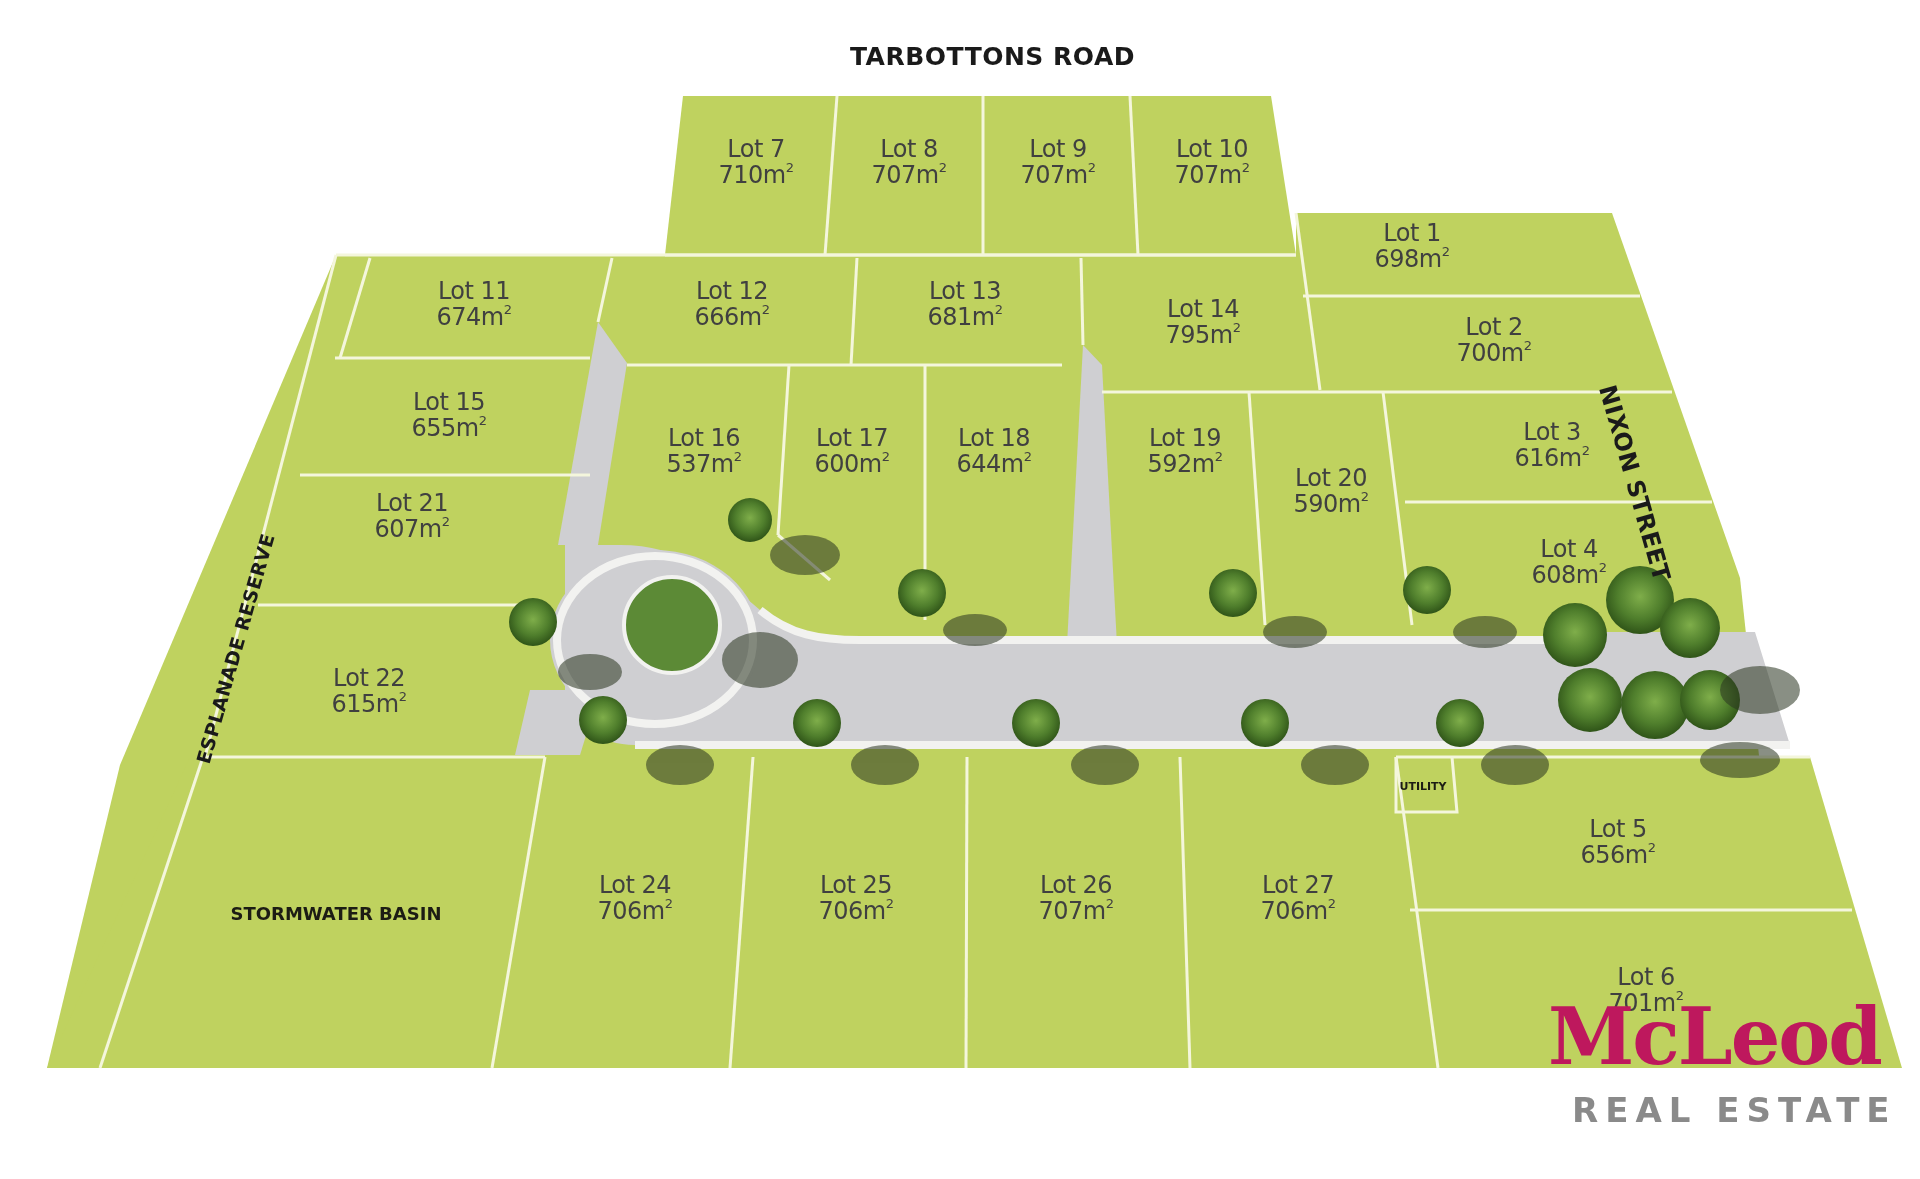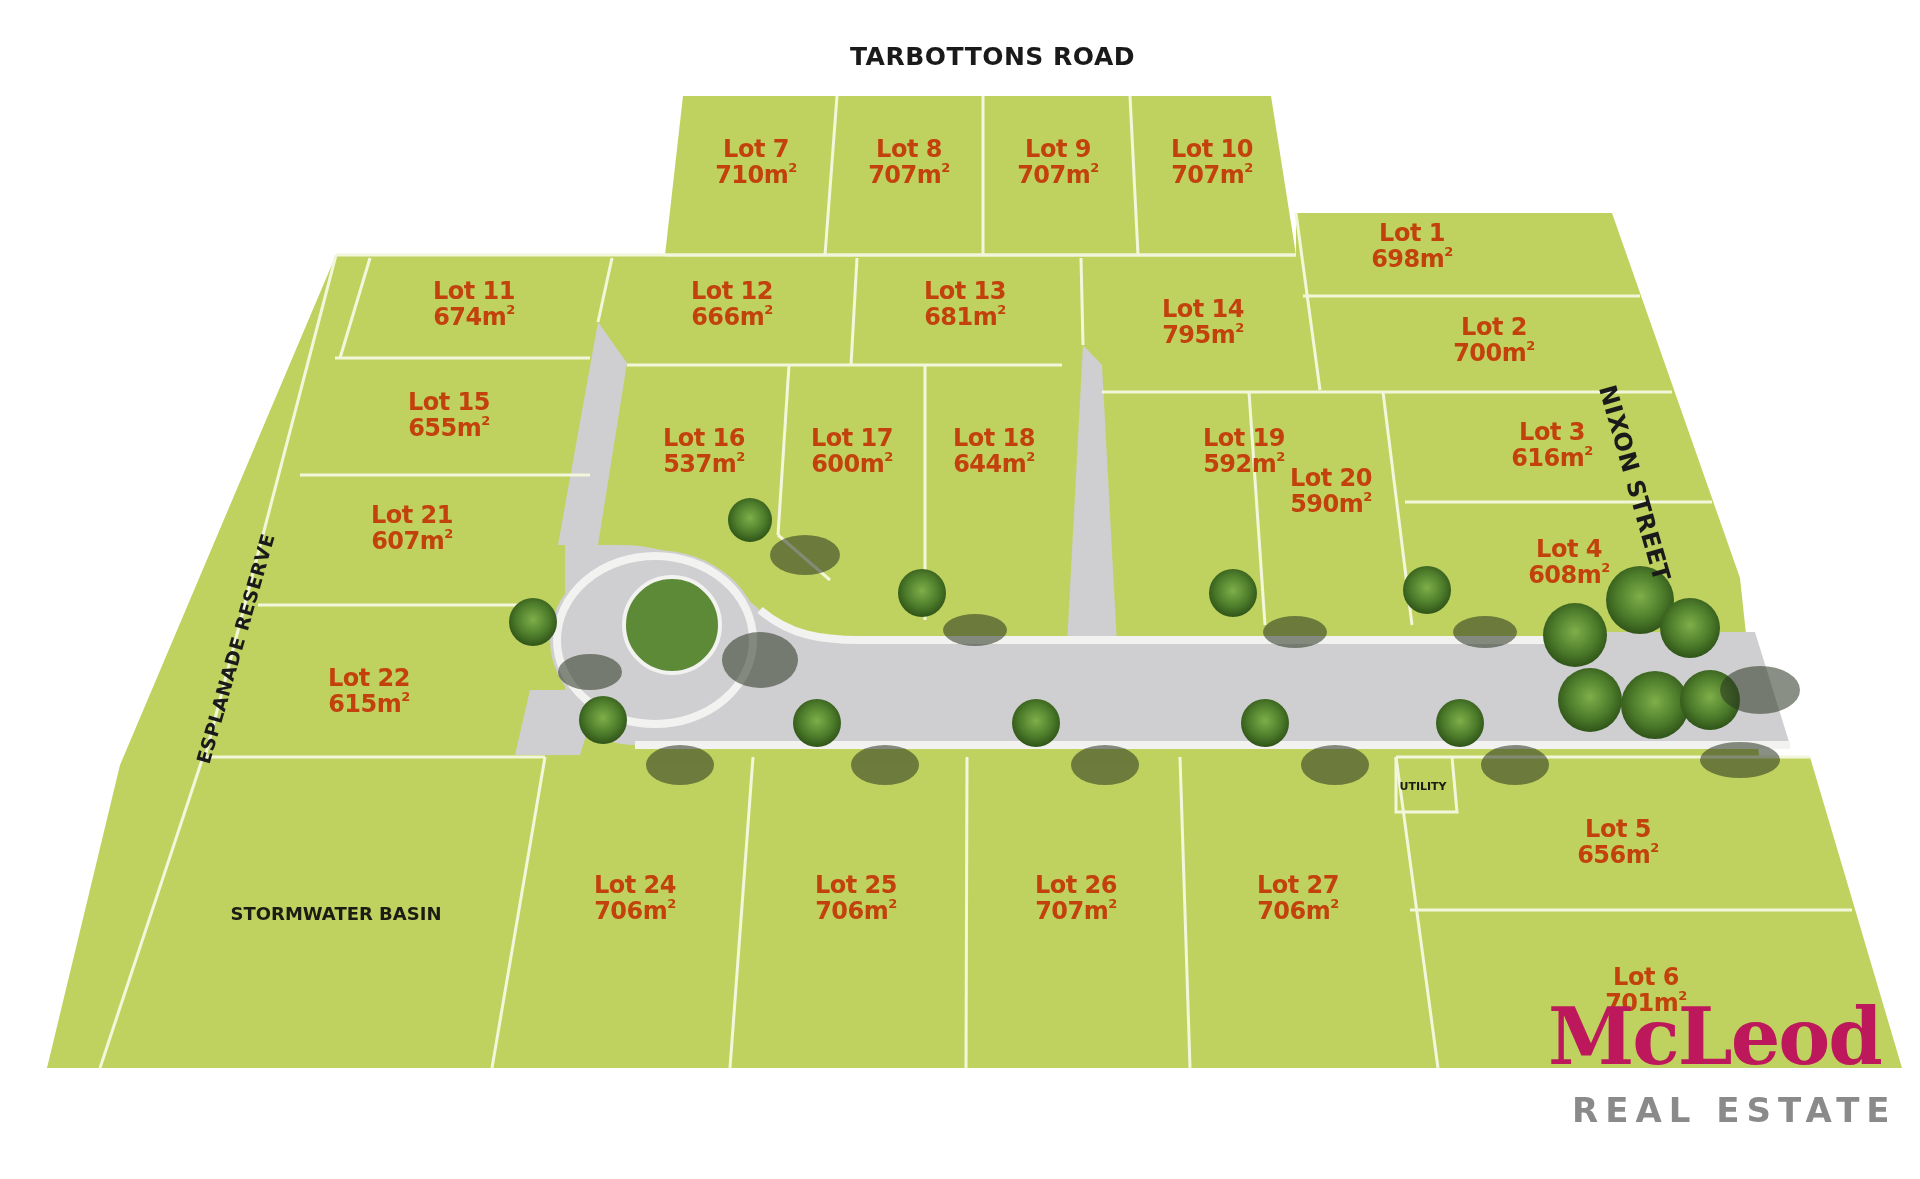--- a/index.html
+++ b/index.html
@@ -1,19 +1,19 @@
 <!DOCTYPE html>
 <html><head>
 <meta charset="utf-8">
 <style>
   html, body { margin:0; padding:0; background:#ffffff; }
   body { width:1920px; height:1179px; position:relative; overflow:hidden; font-family:"Liberation Sans", sans-serif; }
   #map { position:absolute; left:0; top:0; width:1920px; height:1179px; }
   .road-label { position:absolute; font-family:"DejaVu Sans", sans-serif; font-weight:bold; color:#1a1a1a; white-space:nowrap; letter-spacing:0.5px; }
-  .lot { position:absolute; transform:translate(-50%,-50%); text-align:center; color:#c2410c; font-family:"DejaVu Sans", sans-serif; font-weight:bold; line-height:1.1; white-space:nowrap; cursor:pointer; }
+  .lot { position:absolute; transform:translate(-50%,-50%); text-align:center; color:#404040; font-family:"DejaVu Sans", sans-serif; font-weight:normal; line-height:1.1; white-space:nowrap; cursor:pointer; }
   .lot .name { font-size:24px; display:block; letter-spacing:-0.5px; }
   .lot .area { font-size:24px; display:block; letter-spacing:-0.5px; }
   .lot sup { font-size:13px; vertical-align:top; position:relative; top:-1px; }
   .small-label { position:absolute; transform:translate(-50%,-50%); font-family:"DejaVu Sans", sans-serif; font-weight:bold; color:#1c1c14; white-space:nowrap; }
   .brand-main { font-family:"DejaVu Serif", serif; font-weight:bold; color:#be185d; font-size:78px; line-height:1; letter-spacing:-2px; position:absolute; left:1548px; top:998px; }
   .brand-sub { font-family:"DejaVu Sans", sans-serif; font-weight:bold; color:#8a8a8a; font-size:34px; letter-spacing:7px; position:absolute; left:1572px; top:1090px; }
 </style>
 </head>
 <body>
 
@@ -191,33 +191,33 @@
       <span class="area"><span>537m</span><sup>2</sup></span>
     </div>
     <div class="lot" style="left: 852px; top: 451px;">
       <span class="name">Lot 17</span>
       <span class="area"><span>600m</span><sup>2</sup></span>
     </div>
     <div class="lot" style="left: 994px; top: 451px;">
       <span class="name">Lot 18</span>
       <span class="area"><span>644m</span><sup>2</sup></span>
     </div>
-    <div class="lot" style="left: 1244px; top: 451px;">
+    <div class="lot" style="left: 1185px; top: 451px;">
       <span class="name">Lot 19</span>
       <span class="area"><span>592m</span><sup>2</sup></span>
     </div>
     <div class="lot" style="left: 1331px; top: 451px; margin-top: 40px;">
       <span class="name">Lot 20</span>
       <span class="area"><span>590m</span><sup>2</sup></span>
     </div>
     <div class="lot" style="left: 1552px; top: 445px;">
       <span class="name">Lot 3</span>
       <span class="area"><span>616m</span><sup>2</sup></span>
     </div>
-    <div class="lot" style="left: 412px; top: 528px; text-align: center;">
+    <div class="lot" style="left: 412px; top: 516px; text-align: center;">
       <span class="name">Lot 21</span>
       <span class="area"><span>607m</span><sup>2</sup></span>
     </div>
     <div class="lot" style="left: 1569px; top: 562px;">
       <span class="name">Lot 4</span>
       <span class="area"><span>608m</span><sup>2</sup></span>
     </div>
     <div class="lot" style="left: 369px; top: 691px;">
       <span class="name">Lot 22</span>
       <span class="area"><span>615m</span><sup>2</sup></span>

